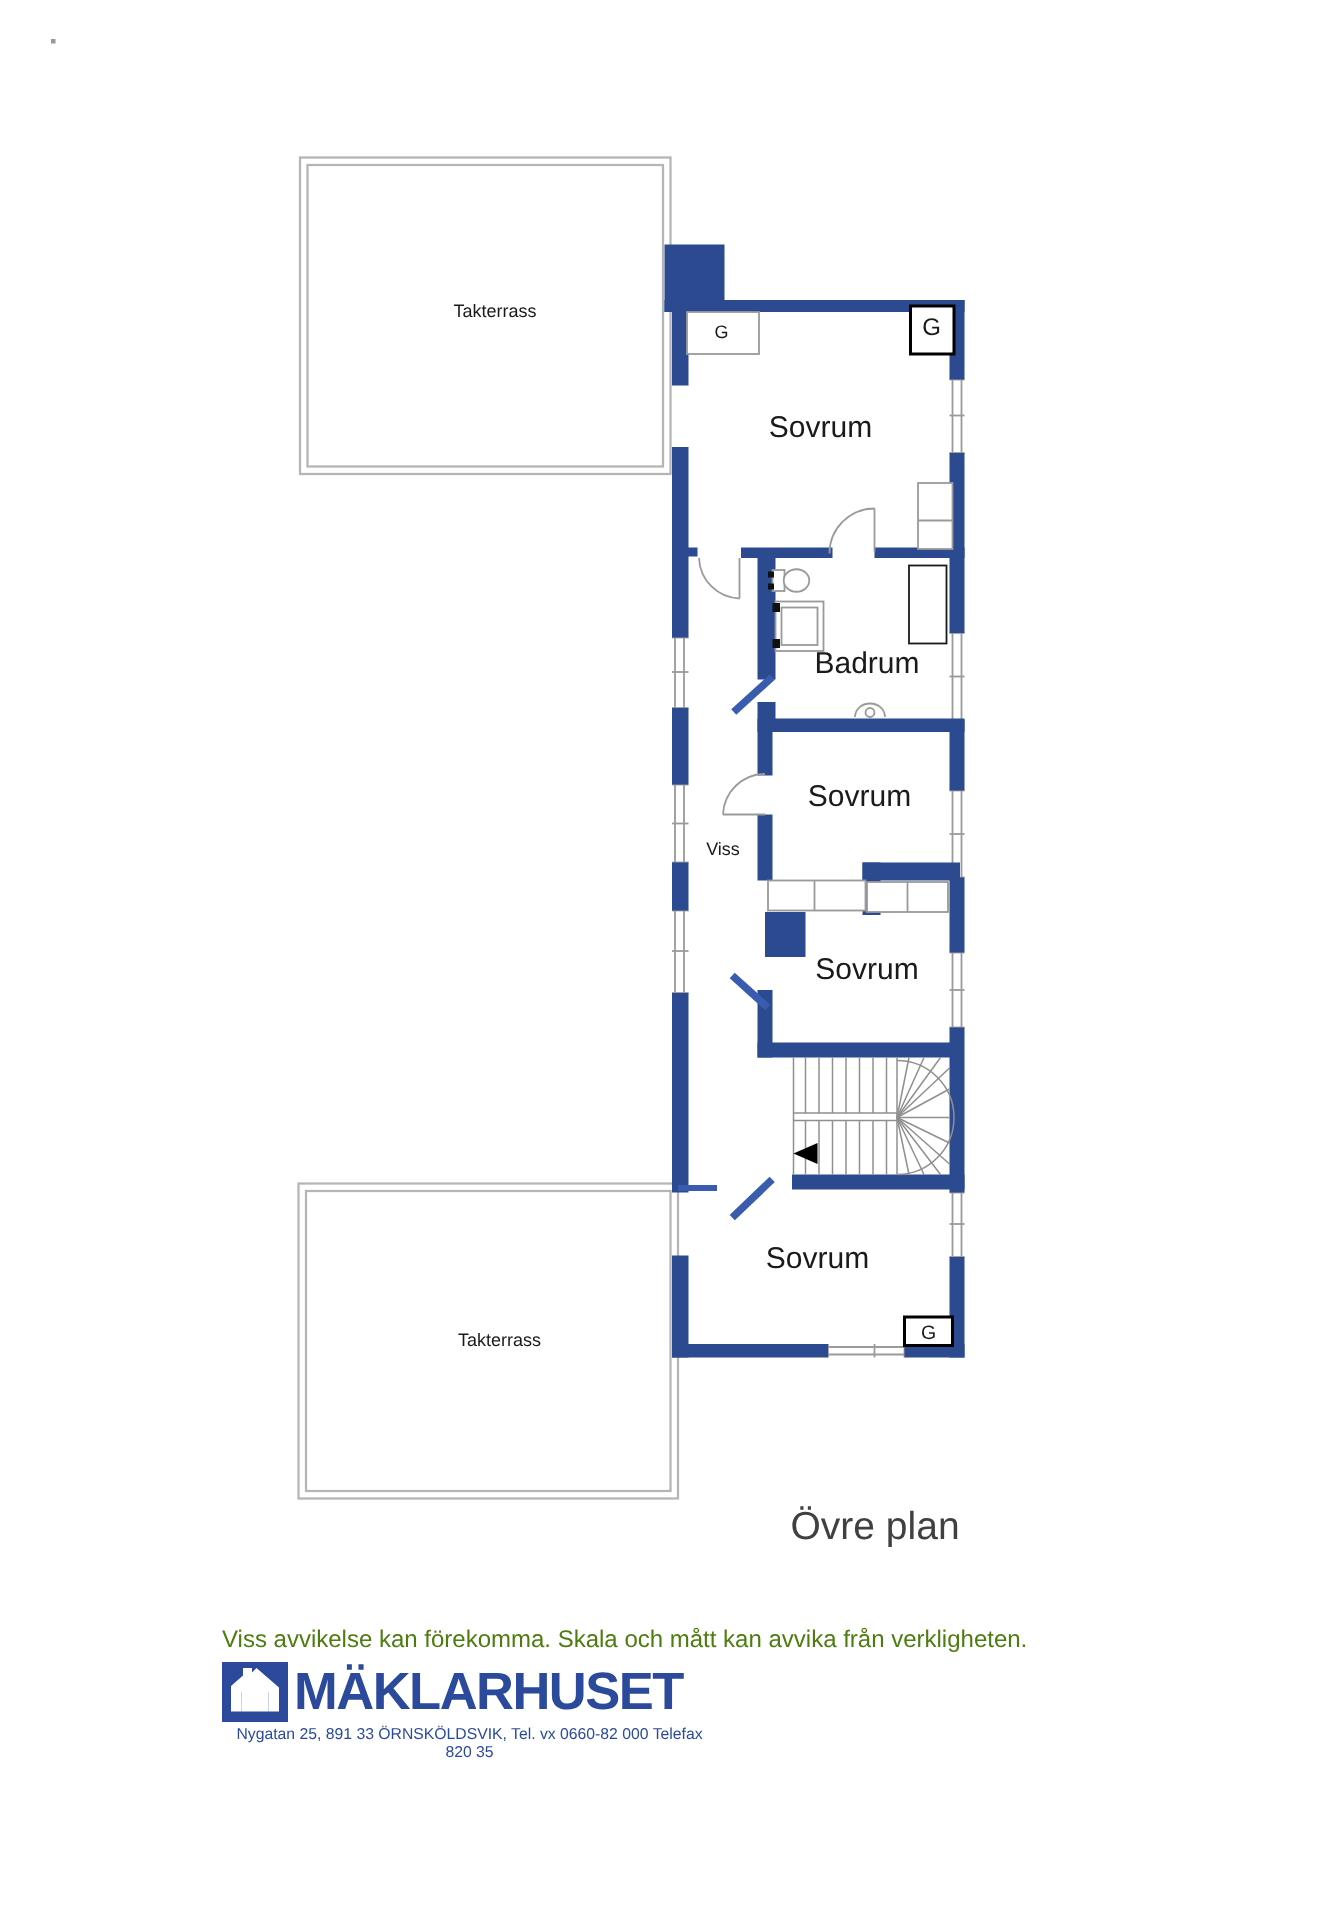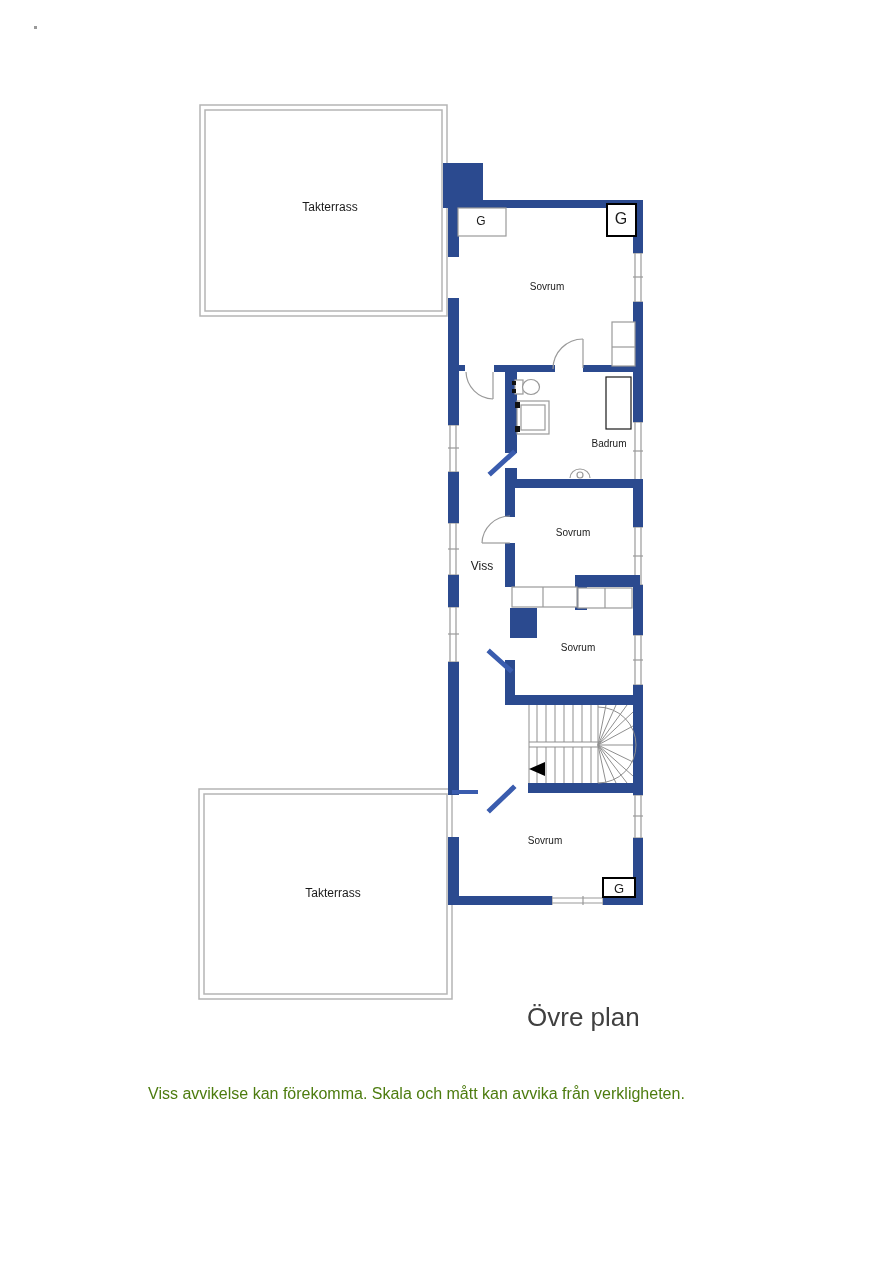--- a/index.html
+++ b/index.html
@@ -9,21 +9,21 @@
   .wall{fill:#2b4a8f;stroke:none;}
   .doorleaf{stroke:#3a5cae;stroke-width:5;fill:none;stroke-linecap:square;}
   .arc{stroke:#9a9a9a;stroke-width:1.2;fill:none;}
   .gray{stroke:#9a9a9a;stroke-width:1.2;fill:none;}
   .grayfill{fill:#ffffff;stroke:#9a9a9a;stroke-width:1.2;}
   .terr{fill:none;stroke:#b5b5b5;stroke-width:1.5;}
   .blackbox{fill:#ffffff;stroke:#000000;stroke-width:2;}
   .blackthin{fill:#ffffff;stroke:#1a1a1a;stroke-width:1.2;}
   .stair{stroke:#8f8f8f;stroke-width:1;fill:none;}
   .label{position:absolute;transform:translate(-50%,-50%);color:#1a1a1a;white-space:nowrap;}
-  .lbl-room{font-size:10px;}
+  .lbl-room{font-size:20px;}
   .lbl-small{font-size:12px;}
   .lbl-g-lg{font-size:16px;}
   .lbl-g-md{font-size:13px;}
   #page-title{position:absolute;left:527px;top:1002px;font-size:26px;color:#404040;}
   #disclaimer{position:absolute;left:148px;top:1085px;font-size:16px;color:#4d7c0f;}
   #logo{position:absolute;left:148px;top:1108px;width:330px;}
   #logo-row{display:flex;align-items:flex-start;}
   #logo-icon{width:44px;height:40px;flex:0 0 auto;}
   #brand{color:#2b4a9c;font-weight:bold;font-size:35px;letter-spacing:-1px;line-height:40px;margin-left:4px;}
   #address{color:#2b4a9c;font-size:10.5px;text-align:center;width:330px;margin-top:2px;}
@@ -255,27 +255,36 @@
         <line class="stair" x1="598" y1="745" x2="606" y2="783"></line>
       <path class="stair" d="M 598 707 A 38 38 0 0 1 636 745 A 38 38 0 0 1 598 783"></path>
       <polygon points="529,769 545,762 545,776" fill="#000"></polygon>
     </g>
   </svg>
 
   <div class="label lbl-small" style="left:330px;top:207px;">Takterrass</div>
   <div class="label lbl-room" style="left:547px;top:286px;">Sovrum</div>
   <div class="label lbl-small" style="left:481px;top:221px;">G</div>
   <div class="label lbl-g-lg" style="left:621px;top:219px;">G</div>
-  <div class="label lbl-room" style="left:609px;top:443px;">Badrum</div>
+  <div class="label lbl-room" style="left:578px;top:443px;">Badrum</div>
   <div class="label lbl-room" style="left:573px;top:532px;">Sovrum</div>
   <div class="label lbl-small" style="left:482px;top:566px;">Viss</div>
   <div class="label lbl-room" style="left:578px;top:647px;">Sovrum</div>
   <div class="label lbl-room" style="left:545px;top:840px;">Sovrum</div>
   <div class="label lbl-g-md" style="left:619px;top:888px;">G</div>
   <div class="label lbl-small" style="left:333px;top:893px;">Takterrass</div>
 
   <div id="page-title">Övre plan</div>
 
   <div id="disclaimer">Viss avvikelse kan förekomma. Skala och mått kan avvika från verkligheten.</div>
 
   <div id="logo">
+    <div id="logo-row">
+      <svg id="logo-icon" viewBox="0 0 44 40">
+        <rect x="0" y="0" width="44" height="40" fill="#2b4a9c"></rect>
+        <polygon points="6,33 6,16 14,9 14,4 20,4 20,7 23,4 38,17 38,33 31,33 31,20 13,20 13,33" fill="#ffffff"></polygon>
+        <rect x="13" y="20" width="18" height="13" fill="#ffffff"></rect>
+      </svg>
+      <div id="brand">MÄKLARHUSET</div>
+    </div>
+    <div id="address">Nygatan 25, 891 33 ÖRNSKÖLDSVIK, Tel. vx 0660-82 000 Telefax 820 35</div>
   </div>
 </div>
 
 </body></html>

